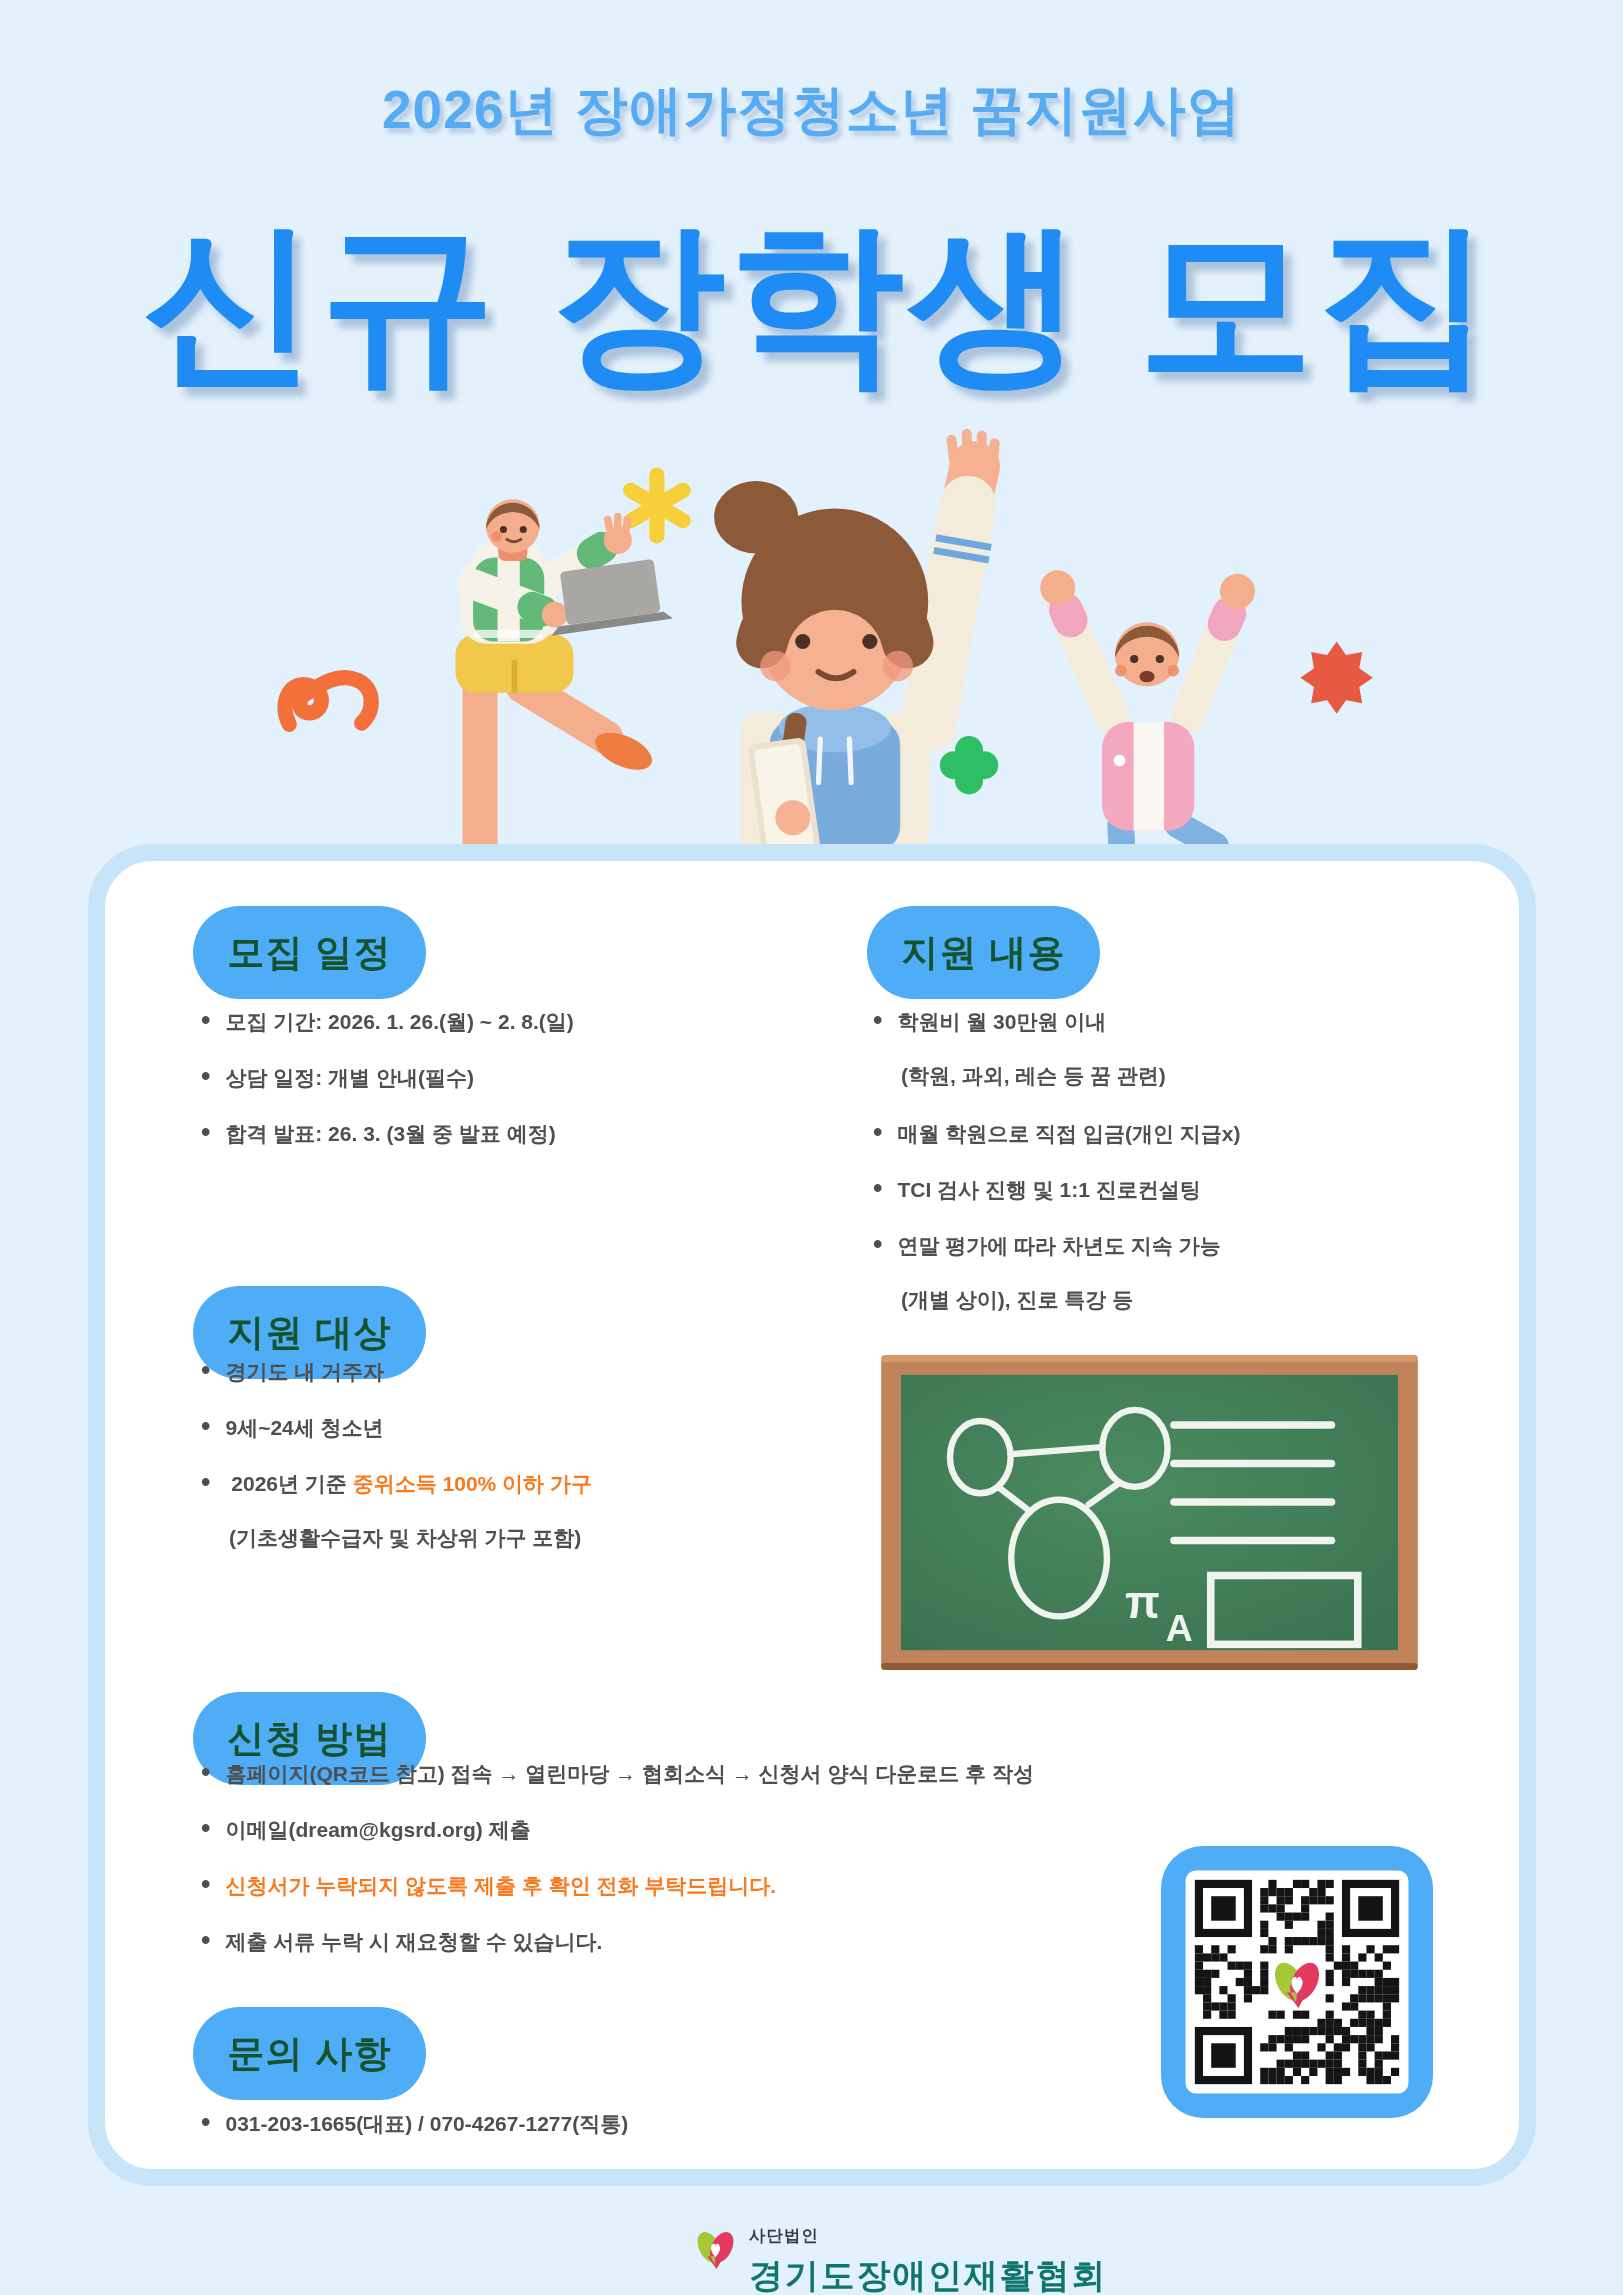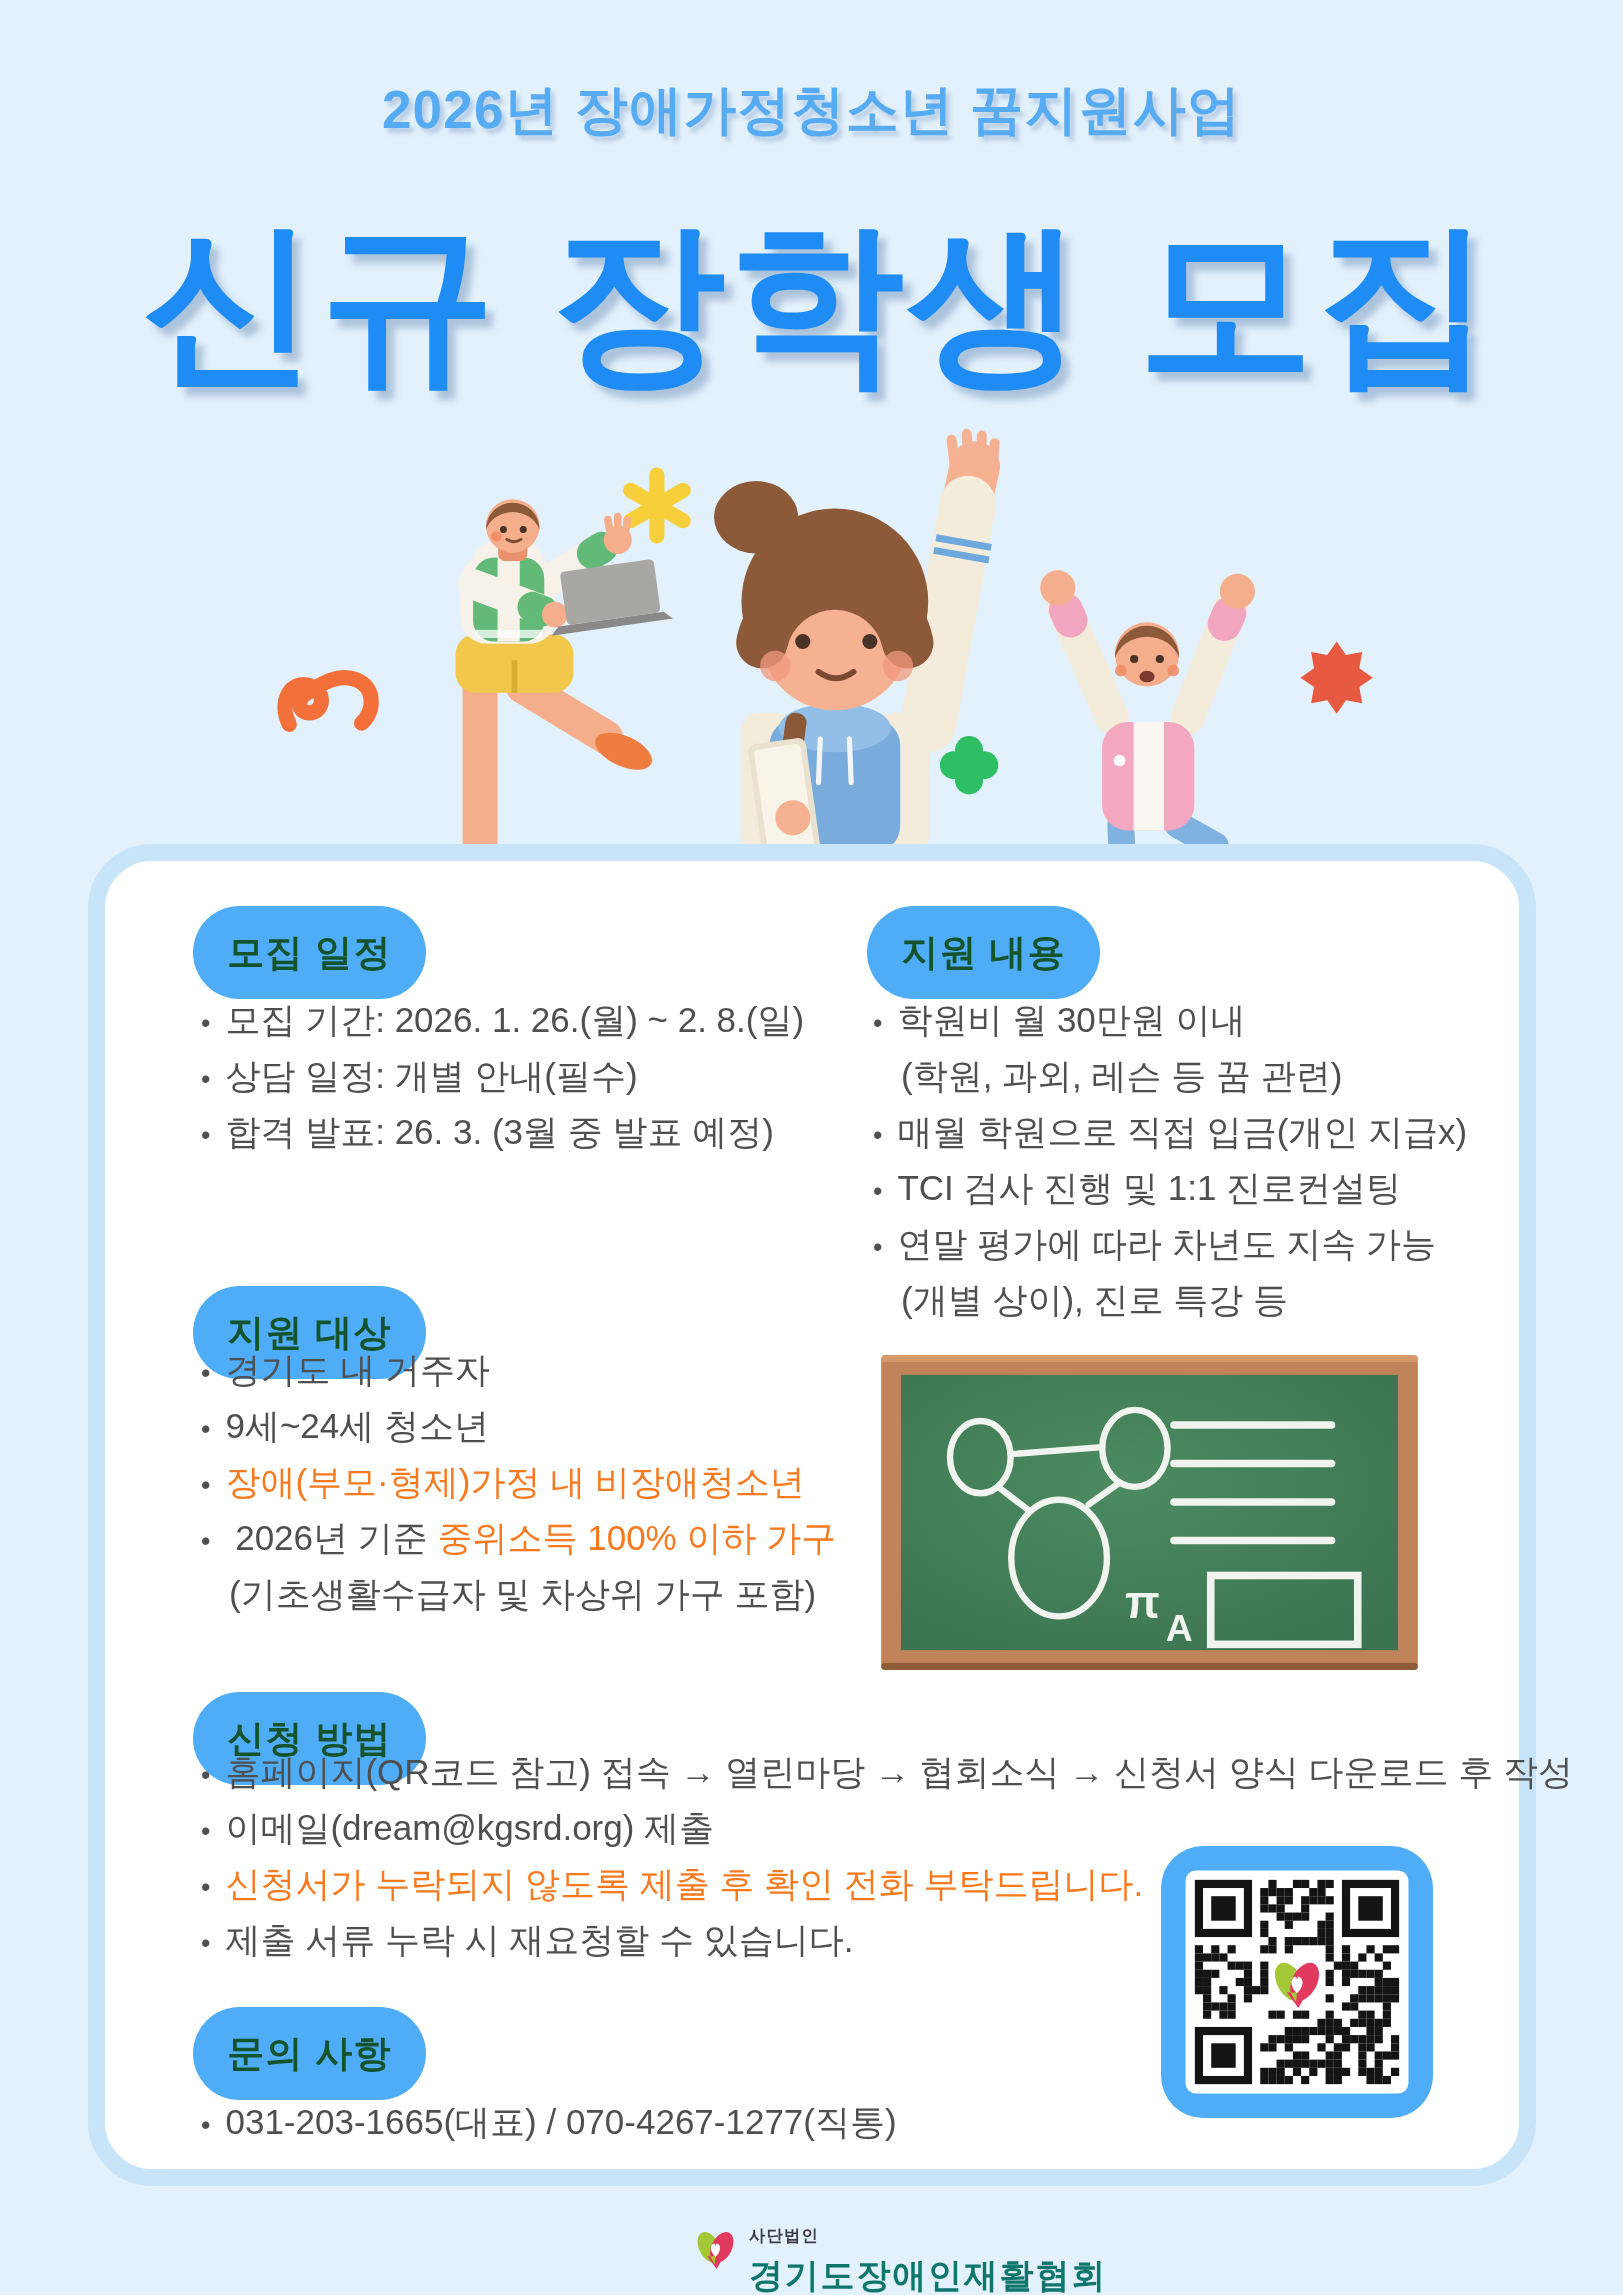--- a/index.html
+++ b/index.html
@@ -49,21 +49,21 @@
     display:flex;align-items:center;justify-content:center;
     z-index:4;
   }
   .pill-schedule{left:193px;top:906px;}
   .pill-support{left:867px;top:906px;}
   .pill-target{left:193px;top:1254px;margin-top:32px;}
   .pill-apply{left:193px;top:1656px;margin-top:36px;}
   .pill-contact{left:193px;top:2007px;}
 
   
-  .list{position:absolute;z-index:4;font-size:35px;font-weight:400;color:var(--text_gray);}
+  .list{position:absolute;z-index:4;font-size:21px;font-weight:700;color:var(--text_gray);}
   .line{height:56px;line-height:56px;white-space:nowrap;}
   .line.b::before{content:"•";display:inline-block;margin-right:15px;font-size:27px;color:var(--text_gray);}
   .line.cont{padding-left:28px;}
   .orange{color:var(--orange);}
   .list-schedule{left:201px;top:992px;}
   .list-support{left:873px;top:992px;}
   .list-target{left:201px;top:1342px;}
   .list-apply{left:201px;top:1744px;}
   .list-contact{left:201px;top:2094px;}
 
@@ -232,21 +232,20 @@
   <div class="line cont">(학원, 과외, 레슨 등 꿈 관련)</div>
   <div class="line b">매월 학원으로 직접 입금(개인 지급x)</div>
   <div class="line b">TCI 검사 진행 및 1:1 진로컨설팅</div>
   <div class="line b">연말 평가에 따라 차년도 지속 가능</div>
   <div class="line cont">(개별 상이), 진로 특강 등</div>
 </div>
 
 <div class="list list-target">
   <div class="line b">경기도 내 거주자</div>
   <div class="line b">9세~24세 청소년</div>
-  <div class="line b orange">장애(부모·형제)가정 내 비장애청소년</div>
   <div class="line b">
     <span>2026년 기준 </span><span class="orange">중위소득 100% 이하 가구</span>
   </div>
   <div class="line cont">(기초생활수급자 및 차상위 가구 포함)</div>
 </div>
 
 <div class="list list-apply">
   <div class="line b">홈페이지(QR코드 참고) 접속 → 열린마당 → 협회소식 → 신청서 양식 다운로드 후 작성</div>
   <div class="line b">이메일(dream@kgsrd.org) 제출</div>
   <div class="line b orange">신청서가 누락되지 않도록 제출 후 확인 전화 부탁드립니다.</div>

